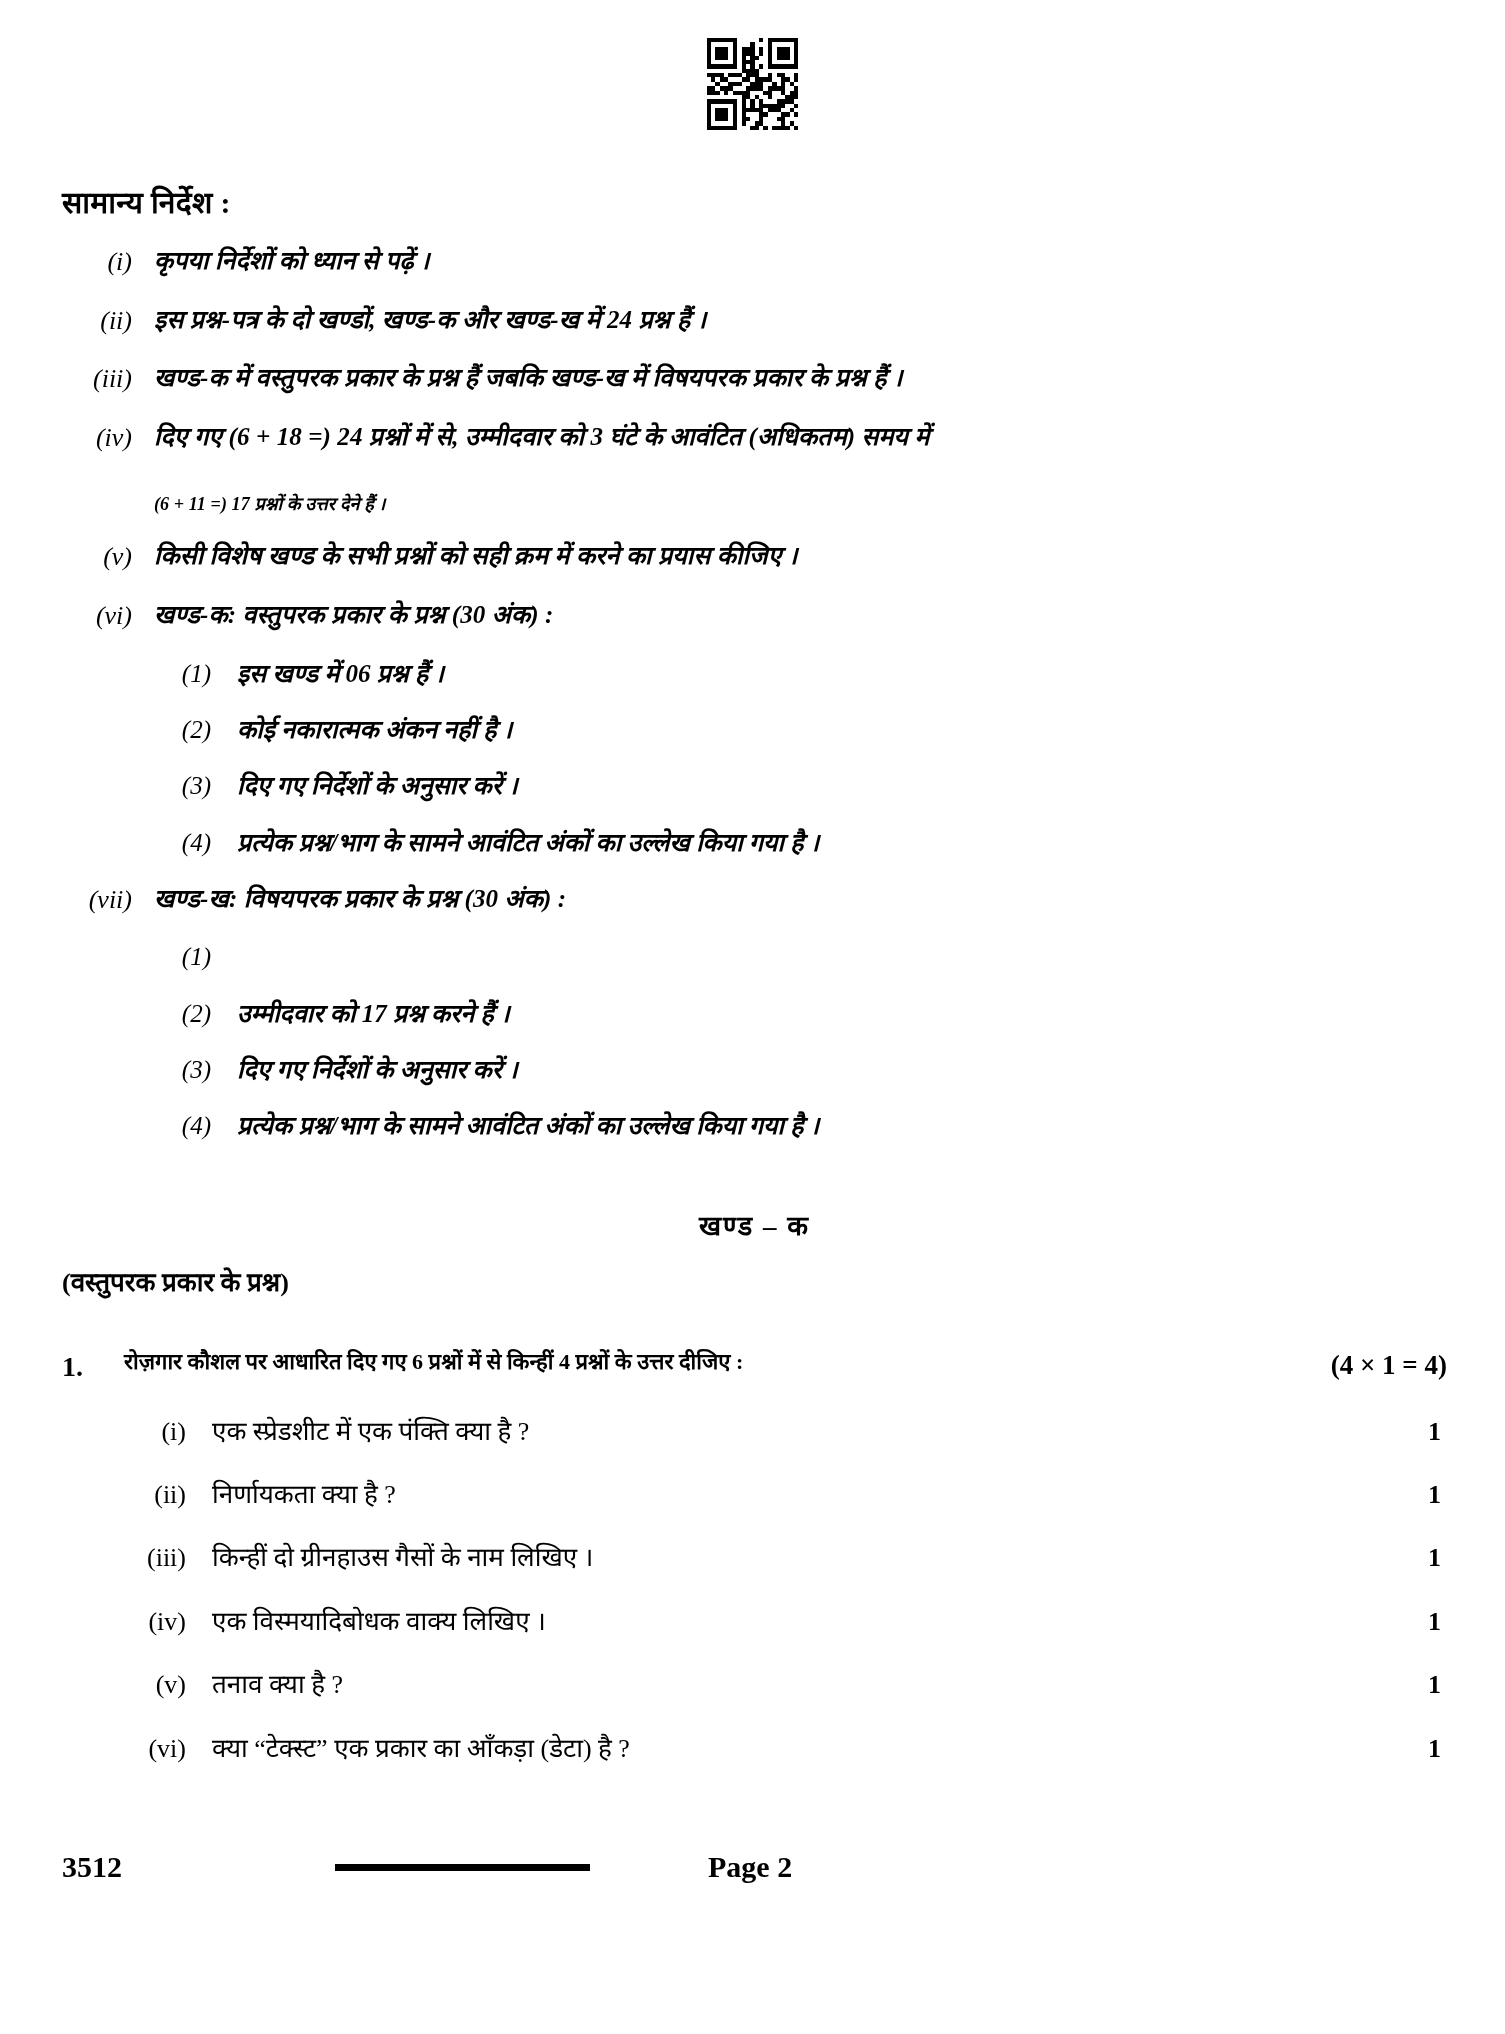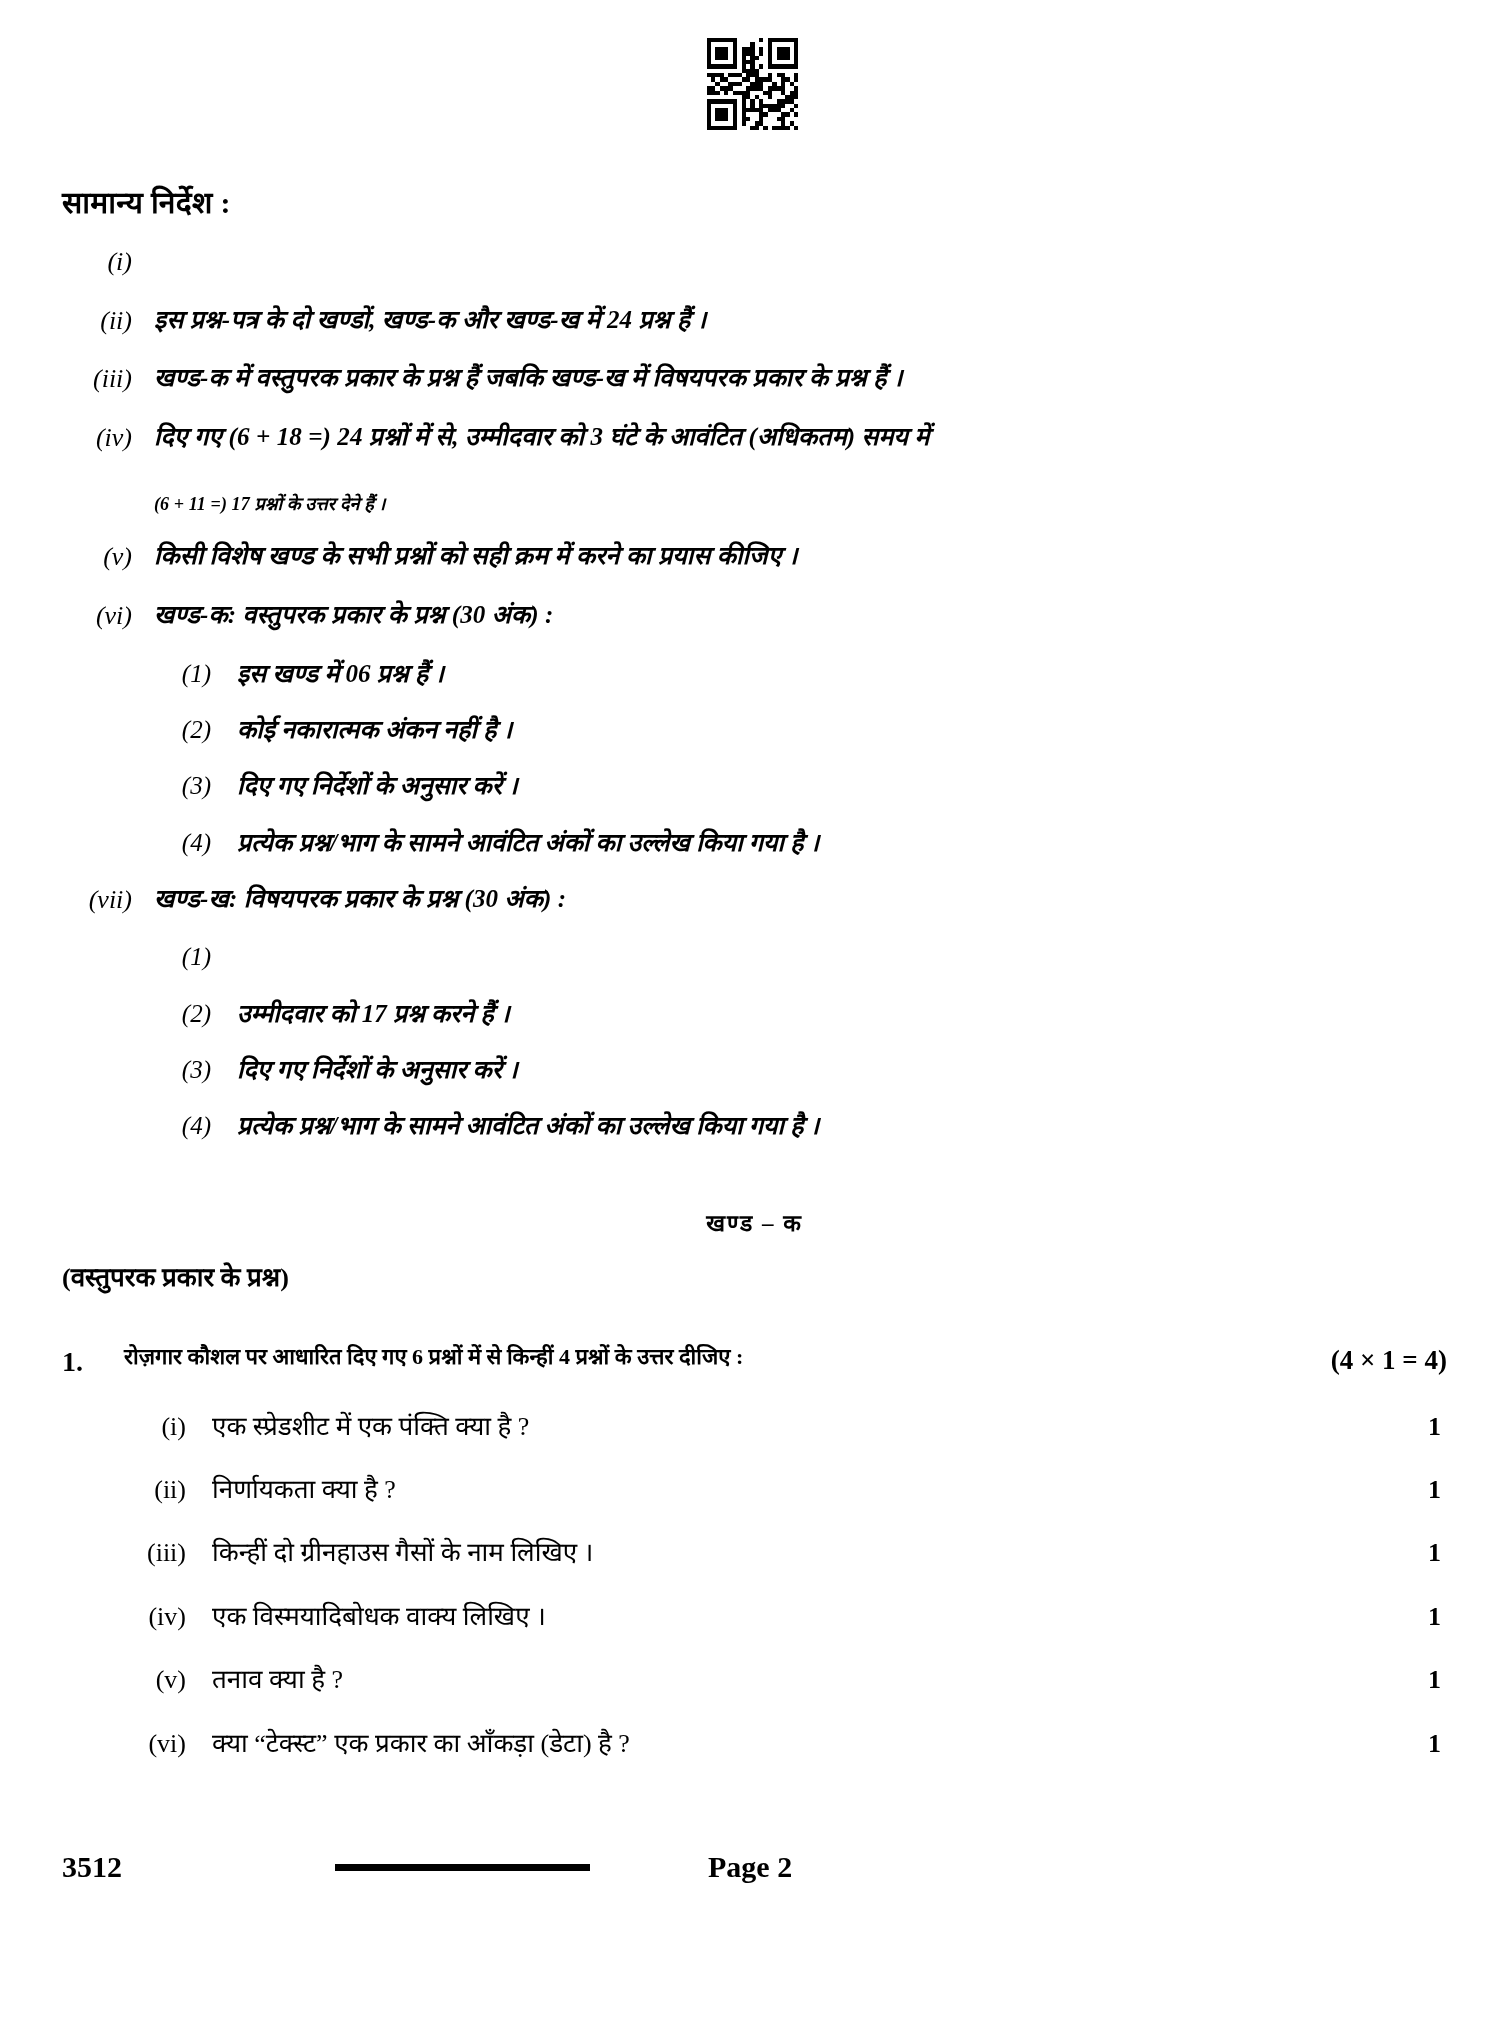--- a/index.html
+++ b/index.html
@@ -117,21 +117,21 @@
     line-height: 1.45;
   }
 
   .sub-group { margin-top: 4px; }
 
   
   .section-head {
     text-align: center;
     margin-top: 62px;
     font-weight: bold;
-    font-size: 23px;
+    font-size: 27px;
     letter-spacing: 2px;
   }
   .section-sub {
     text-align: left;
     margin-top: 20px;
     font-weight: bold;
     font-size: 26px;
   }
 
   
@@ -664,20 +664,21 @@
         <i></i>
       </div>
   </div>
 
   <div class="content">
 
     <div class="gi-title">सामान्य निर्देश :</div>
 
     <div class="ins-row">
       <div class="ins-num">(i)</div>
+      <div class="ins-text">कृपया निर्देशों को ध्यान से पढ़ें ।</div>
     </div>
 
     <div class="ins-row">
       <div class="ins-num">(ii)</div>
       <div class="ins-text">इस प्रश्न-पत्र के दो खण्डों, खण्ड-क और खण्ड-ख में 24 प्रश्न हैं ।</div>
     </div>
 
     <div class="ins-row">
       <div class="ins-num">(iii)</div>
       <div class="ins-text">खण्ड-क में वस्तुपरक प्रकार के प्रश्न हैं जबकि खण्ड-ख में विषयपरक प्रकार के प्रश्न हैं ।</div>

